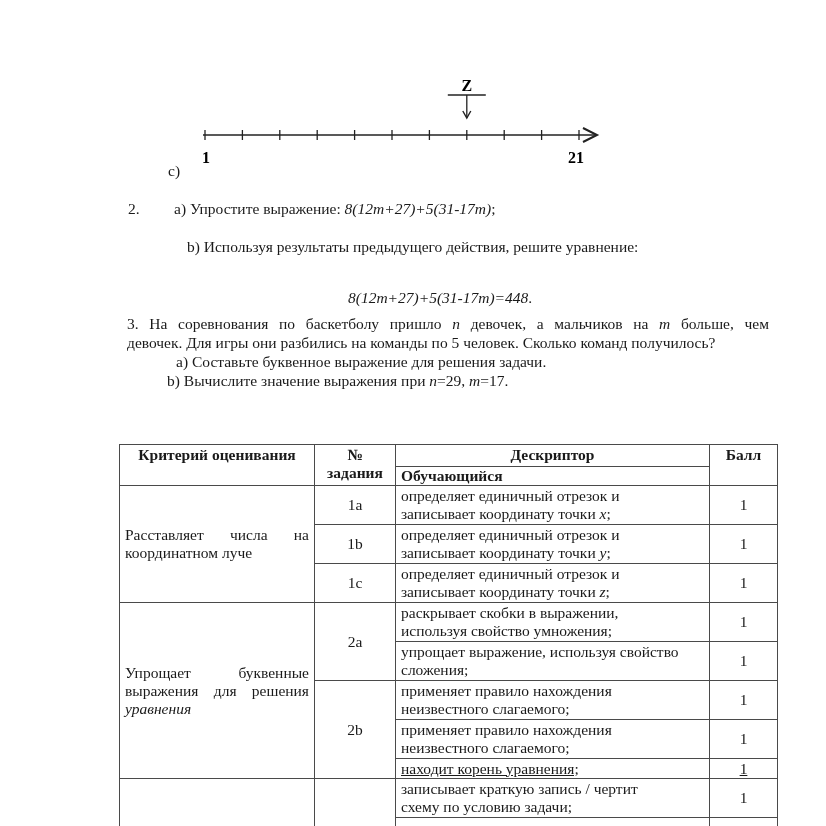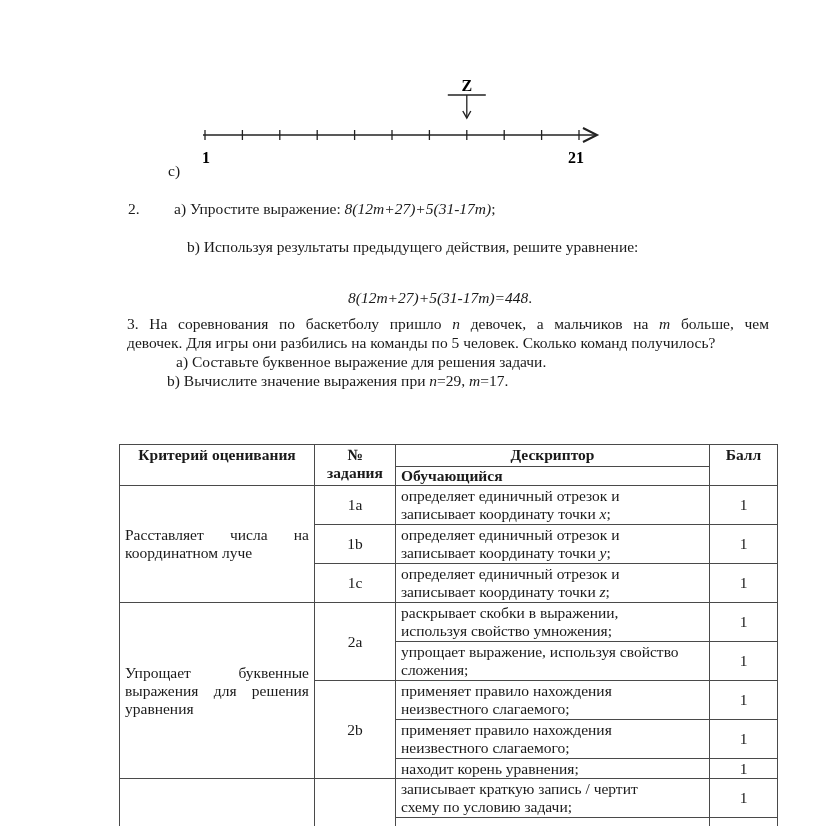--- a/index.html
+++ b/index.html
@@ -111,21 +111,21 @@
         <td class="c3">
           <div><span>определяет единичный отрезок и</span></div>
           <div><span>записывает координату точки </span><i>z</i><span>;</span></div>
         </td>
         <td class="c4">1</td>
       </tr>
       <tr style="height: 39px;">
         <td class="c1 crit" rowspan="5">
           <span class="jl" style="display: block;">Упрощает буквенные</span>
           <span class="jl" style="display: block;">выражения для решения</span>
-          <span class="" style="display: block;">уравнения</span>
+          <span class="" style="display: block; font-style: italic;">уравнения</span>
         </td>
         <td class="c2" rowspan="2">2a</td>
         <td class="c3">
           <div><span>раскрывает скобки в выражении,</span></div>
           <div><span>используя свойство умножения;</span></div>
         </td>
         <td class="c4">1</td>
       </tr>
       <tr style="height: 39px;">
         <td class="c3">
@@ -142,21 +142,21 @@
         </td>
         <td class="c4">1</td>
       </tr>
       <tr style="height: 39px;">
         <td class="c3">
           <div><span>применяет правило нахождения</span></div>
           <div><span>неизвестного слагаемого;</span></div>
         </td>
         <td class="c4">1</td>
       </tr>
-      <tr style="height: 20px;">
+      <tr style="height: 20px; text-decoration: underline;">
         <td class="c3">
           <div><span>находит корень уравнения;</span></div>
         </td>
         <td class="c4">1</td>
       </tr>
       <tr style="height: 39px;">
         <td class="c1 crit" rowspan="2"></td>
         <td class="c2" rowspan="2"></td>
         <td class="c3">
           <div><span>записывает краткую запись / чертит</span></div>

